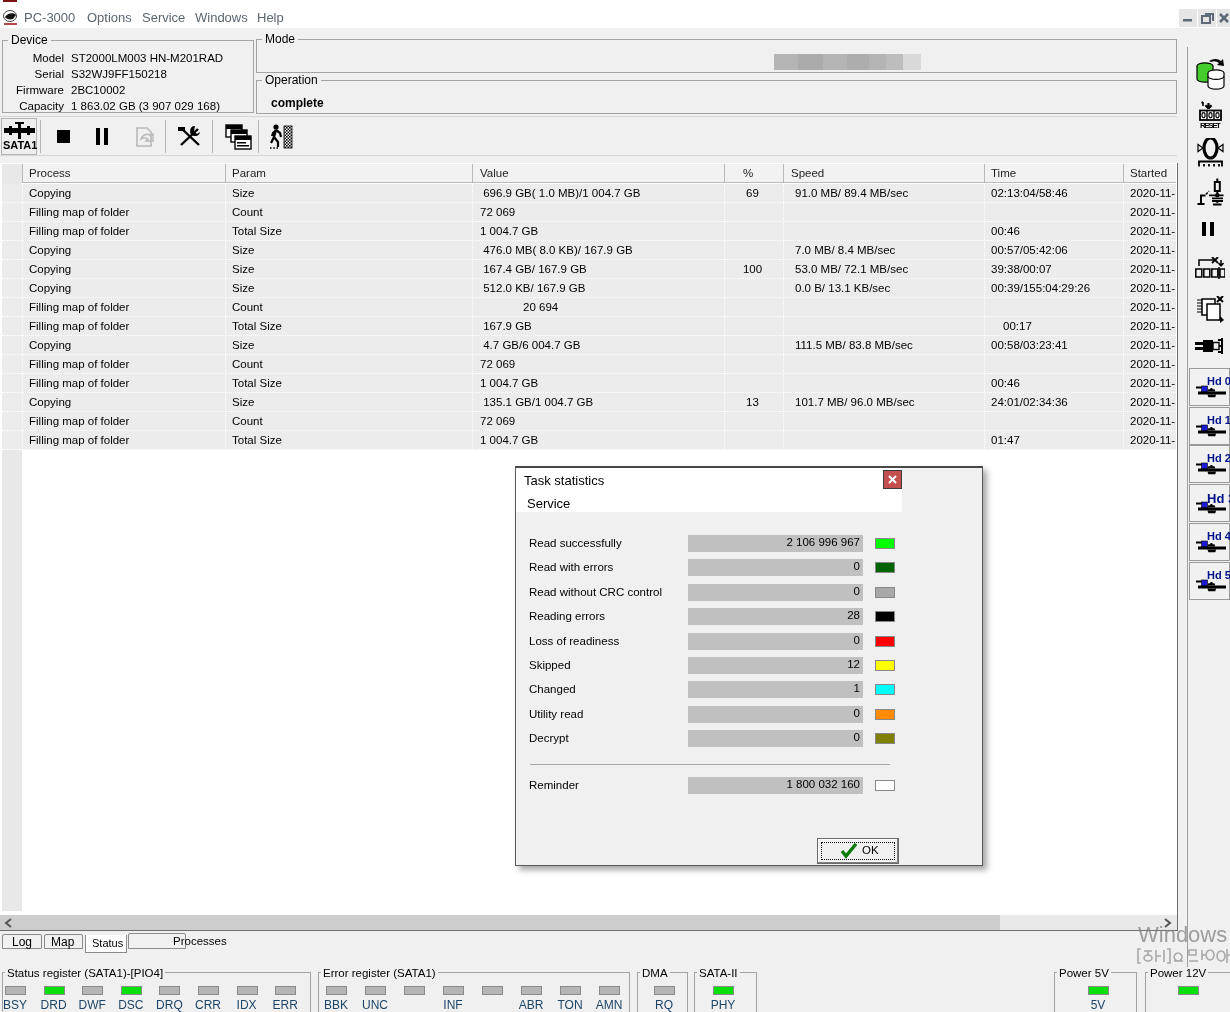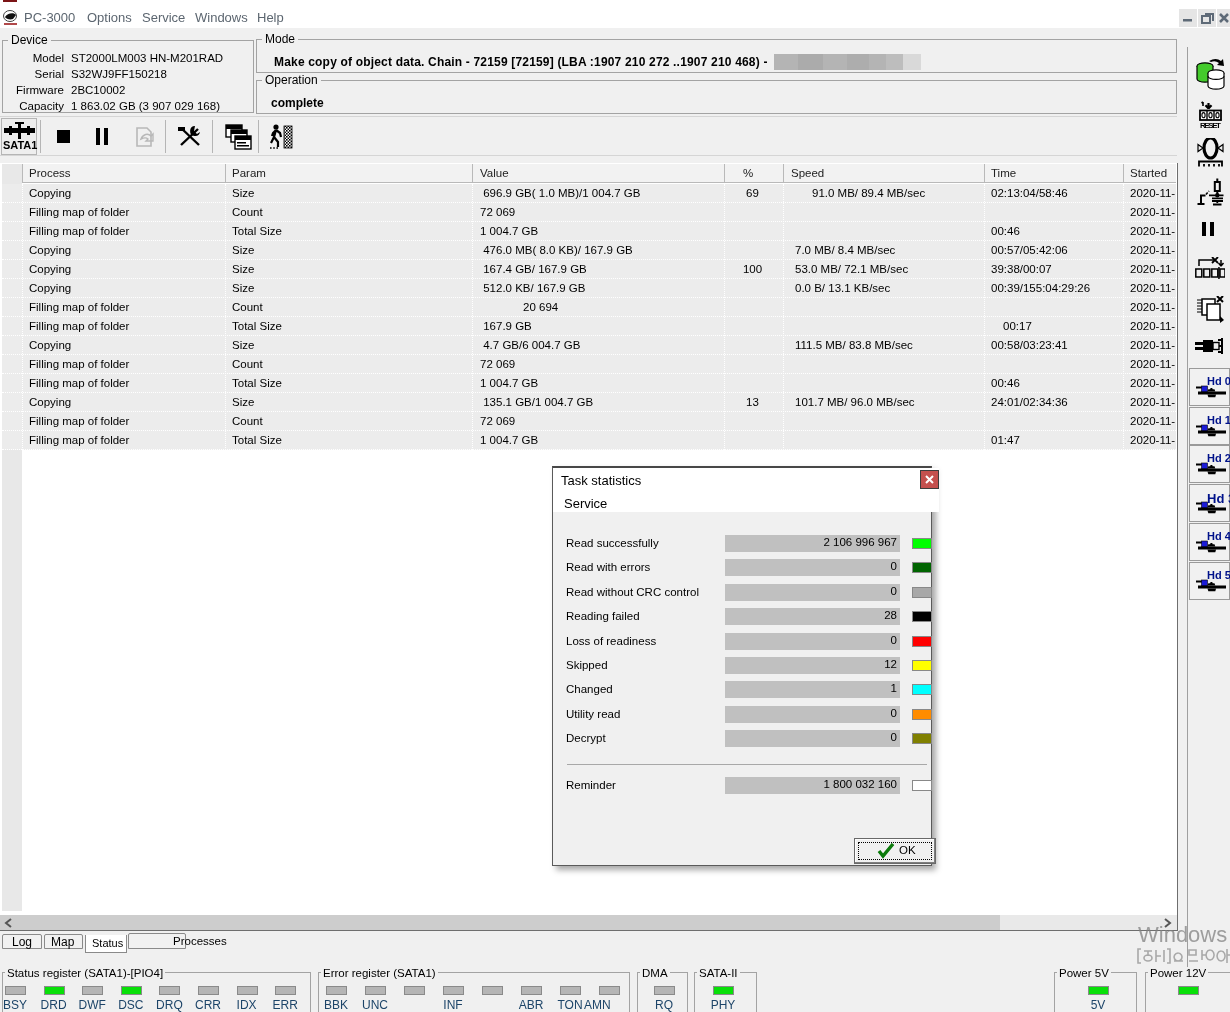--- a/index.html
+++ b/index.html
@@ -62,21 +62,20 @@
       <span class="abs" style="top:27px;left:68px;">S32WJ9FF150218</span>
     <span class="abs" style="top:43px;left:0;width:61px;text-align:right;">Firmware</span>
       <span class="abs" style="top:43px;left:68px;">2BC10002</span>
     <span class="abs" style="top:59px;left:0;width:61px;text-align:right;">Capacity</span>
       <span class="abs" style="top:59px;left:68px;">1 863.02 GB (3 907 029 168)</span>
   </div>
 </div>
 
 <div class="groupbox" style="left:256px;top:39px;width:921px;height:34px;">
   <span class="grouplabel">Mode</span>
-  <span class="abs" style="left:17px;top:15px;font-weight:bold;letter-spacing:0.18px;">Make copy of object data. Chain - 72159 [72159] (LBA :1907 210 272 ..1907 210 468) - </span>
   <div class="abs" style="left:517px;top:14px;width:129px;height:16px;background:#b4b4b4;"></div>
   <div class="abs" style="left:541px;top:14px;width:25px;height:16px;background:#ababab;"></div>
   <div class="abs" style="left:590px;top:14px;width:22px;height:16px;background:#adadad;"></div>
   <div class="abs" style="left:629px;top:14px;width:17px;height:16px;background:#bdbdbd;"></div>
   <div class="abs" style="left:646px;top:14px;width:18px;height:16px;background:#d9d9d9;"></div>
 </div>
 
 <div class="groupbox" style="left:256px;top:80px;width:921px;height:34px;">
   <span class="grouplabel">Operation</span>
   <span class="abs" style="left:14px;top:15px;font-weight:bold;">complete</span>
@@ -147,21 +146,21 @@
 
   <div class="abs" style="left:2px;top:1px;width:1174px;height:19px;background:#f2f2f2;border-bottom:1px solid #b9b9b9;"></div>
 
   <div class="abs" style="left:2px;top:1px;width:20px;height:747px;background:#e8e8e8;"></div>
   <div id="rows">
       <div class="abs" style="left:2px;top:21px;width:1174px;height:19px;background:#ececec;border-bottom:1px dotted #fff;"></div>
       <span class="abs" style="left:29px;top:24px;">Copying</span>
       <span class="abs" style="left:232px;top:24px;">Size</span>
       <span class="abs" style="left:480px;top:24px;white-space:pre;"> 696.9 GB( 1.0 MB)/1 004.7 GB</span>
       <span class="abs" style="left:724px;top:24px;width:57px;text-align:center;">69</span>
-      <span class="abs" style="left:795px;top:24px;white-space:pre;margin-left:17px;">91.0 MB/ 89.4 MB/sec</span>
+      <span class="abs" style="left:795px;top:24px;white-space:pre;">91.0 MB/ 89.4 MB/sec</span>
       <span class="abs" style="left:991px;top:24px;">02:13:04/58:46</span>
       <span class="abs" style="left:1130px;top:24px;">2020-11-</span>
       <div class="abs" style="left:2px;top:40px;width:1174px;height:19px;background:#ececec;border-bottom:1px dotted #fff;"></div>
       <span class="abs" style="left:29px;top:43px;">Filling map of folder</span>
       <span class="abs" style="left:232px;top:43px;">Count</span>
       <span class="abs" style="left:480px;top:43px;white-space:pre;">72 069</span>
       <span class="abs" style="left:724px;top:43px;width:57px;text-align:center;"></span>
       <span class="abs" style="left:795px;top:43px;white-space:pre;"></span>
       <span class="abs" style="left:991px;top:43px;"></span>
       <span class="abs" style="left:1130px;top:43px;">2020-11-</span>
@@ -341,21 +340,21 @@
     <span class="abs nav" style="left:350px;top:998px;width:50px;text-align:center;font-size:12px;">UNC</span>
     <div class="abs" style="left:404px;top:986px;width:21px;height:9px;background:#b5b5b5;border:1px solid #8a8a8a;"></div>
     <div class="abs" style="left:443px;top:986px;width:21px;height:9px;background:#b5b5b5;border:1px solid #8a8a8a;"></div>
     <span class="abs nav" style="left:428px;top:998px;width:50px;text-align:center;font-size:12px;">INF</span>
     <div class="abs" style="left:482px;top:986px;width:21px;height:9px;background:#b5b5b5;border:1px solid #8a8a8a;"></div>
     <div class="abs" style="left:521px;top:986px;width:21px;height:9px;background:#b5b5b5;border:1px solid #8a8a8a;"></div>
     <span class="abs nav" style="left:506px;top:998px;width:50px;text-align:center;font-size:12px;">ABR</span>
     <div class="abs" style="left:560px;top:986px;width:21px;height:9px;background:#b5b5b5;border:1px solid #8a8a8a;"></div>
     <span class="abs nav" style="left:545px;top:998px;width:50px;text-align:center;font-size:12px;">TON</span>
     <div class="abs" style="left:599px;top:986px;width:21px;height:9px;background:#b5b5b5;border:1px solid #8a8a8a;"></div>
-    <span class="abs nav" style="left:584px;top:998px;width:50px;text-align:left;font-size:12px;">AMN</span>
+    <span class="abs nav" style="left:584px;top:998px;width:50px;text-align:center;font-size:12px;">AMN</span>
     <div class="groupbox" style="left:637px;top:972px;width:51px;height:42px;border-bottom:none;">
       <span class="grouplabel">DMA</span>
     </div>
     <div class="abs" style="left:654px;top:986px;width:21px;height:9px;background:#b5b5b5;border:1px solid #8a8a8a;"></div>
     <span class="abs nav" style="left:639px;top:998px;width:50px;text-align:center;font-size:12px;">RQ</span>
     <div class="groupbox" style="left:694px;top:972px;width:63px;height:42px;border-bottom:none;">
       <span class="grouplabel">SATA-II</span>
     </div>
     <div class="abs" style="left:713px;top:986px;width:21px;height:9px;background:#09e009;border:1px solid #8a8a8a;"></div>
     <span class="abs nav" style="left:698px;top:998px;width:50px;text-align:center;font-size:12px;">PHY</span>
@@ -486,21 +485,21 @@
 </svg>
     <svg class="abs" style="left:1195px;top:338px;" width="30" height="16" viewBox="0 0 30 16">
   <rect x="0" y="4" width="13" height="3" fill="#000"></rect>
   <rect x="0" y="9" width="13" height="3" fill="#000"></rect>
   <rect x="8" y="2" width="10" height="12" fill="#000"></rect>
   <rect x="18" y="4.5" width="6" height="7" fill="none" stroke="#000" stroke-width="1.4"></rect>
   <path d="M27 0 v16 M27 2 h-4 M27 8 h-3 M27 14 h-4" stroke="#000" stroke-width="2"></path>
 </svg>
   </div>
 
-<div id="dialog" class="abs" style="left:515px;top:466px;width:380px;height:400px;background:#f0f0f0;border:1px solid #5a5a5a;border-top:2px solid #484848;box-shadow:4px 4px 6px rgba(0,0,0,0.35);margin-left:37px;">
+<div id="dialog" class="abs" style="left:515px;top:466px;width:468px;height:400px;background:#f0f0f0;border:1px solid #5a5a5a;border-top:2px solid #484848;box-shadow:4px 4px 6px rgba(0,0,0,0.35);">
   <div class="abs" style="left:0;top:0;width:386px;height:44px;background:#fff;"></div>
   <span class="abs t13" style="left:8px;top:5px;">Task statistics</span>
   <div class="abs" style="left:367px;top:2px;width:19px;height:19px;background:#c4504e;border:1px solid #3c3c3c;">
     <svg width="17" height="17">
         <path d="M5 5 L12 12 M12 5 L5 12" stroke="#fff" stroke-width="2"></path>
       </svg>
   </div>
   <span class="abs t13" style="left:11px;top:28px;">Service</span>
   <div id="dialogrows">
       <span class="abs" style="left:13px;top:69px;">Read successfully</span>
@@ -511,21 +510,21 @@
       <span class="abs" style="left:13px;top:93.4px;">Read with errors</span>
       <div class="abs" style="left:172px;top:91.4px;width:175px;height:17px;background:#c0c0c0;">
         <span class="abs" style="right:3px;top:1px;">0</span>
       </div>
       <div class="abs" style="left:359px;top:94.4px;width:20px;height:11px;background:#006400;border:1px solid #888;"></div>
       <span class="abs" style="left:13px;top:117.8px;">Read without CRC control</span>
       <div class="abs" style="left:172px;top:115.8px;width:175px;height:17px;background:#c0c0c0;">
         <span class="abs" style="right:3px;top:1px;">0</span>
       </div>
       <div class="abs" style="left:359px;top:118.8px;width:20px;height:11px;background:#a8a8a8;border:1px solid #888;"></div>
-      <span class="abs" style="left:13px;top:142.2px;">Reading failed</span>
+      <span class="abs" style="left:13px;top:142.2px;">Reading errors</span>
       <div class="abs" style="left:172px;top:140.2px;width:175px;height:17px;background:#c0c0c0;">
         <span class="abs" style="right:3px;top:1px;">28</span>
       </div>
       <div class="abs" style="left:359px;top:143.2px;width:20px;height:11px;background:#000000;border:1px solid #888;"></div>
       <span class="abs" style="left:13px;top:166.6px;">Loss of readiness</span>
       <div class="abs" style="left:172px;top:164.6px;width:175px;height:17px;background:#c0c0c0;">
         <span class="abs" style="right:3px;top:1px;">0</span>
       </div>
       <div class="abs" style="left:359px;top:167.6px;width:20px;height:11px;background:#ff0000;border:1px solid #888;"></div>
       <span class="abs" style="left:13px;top:191px;">Skipped</span>

